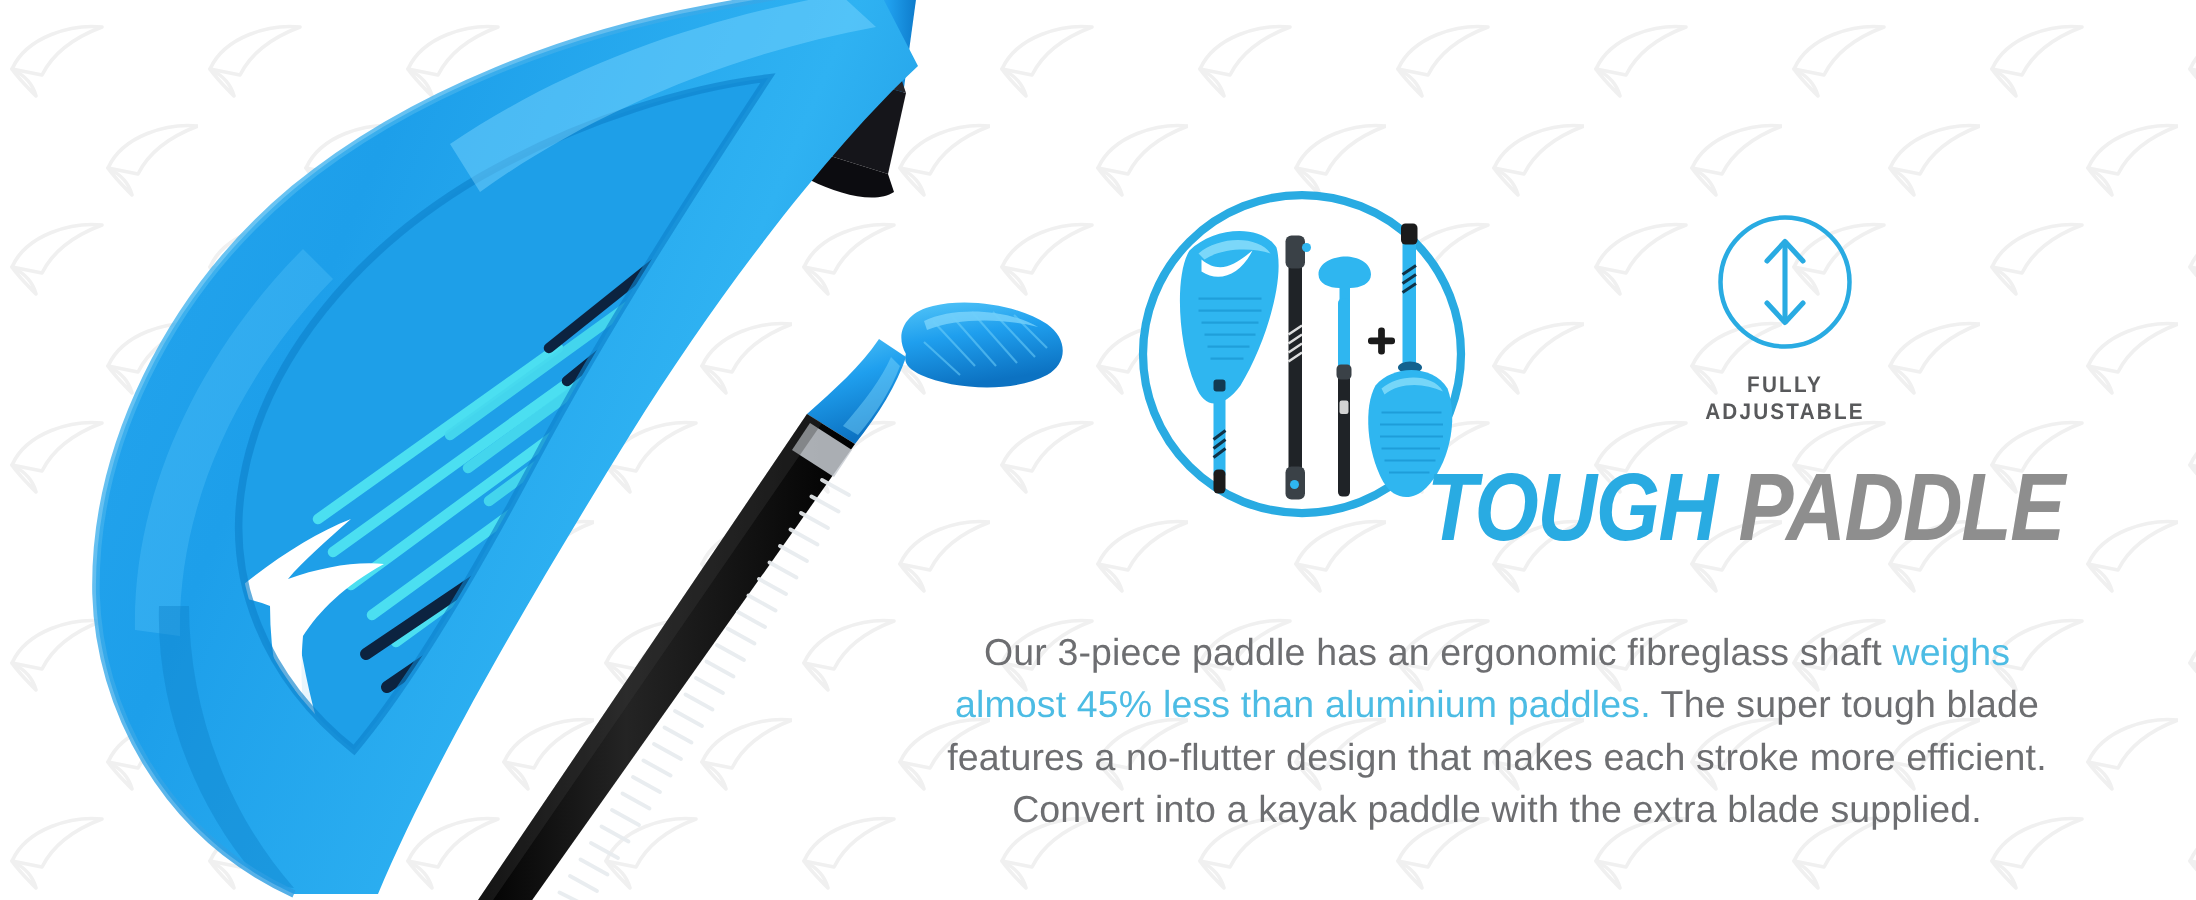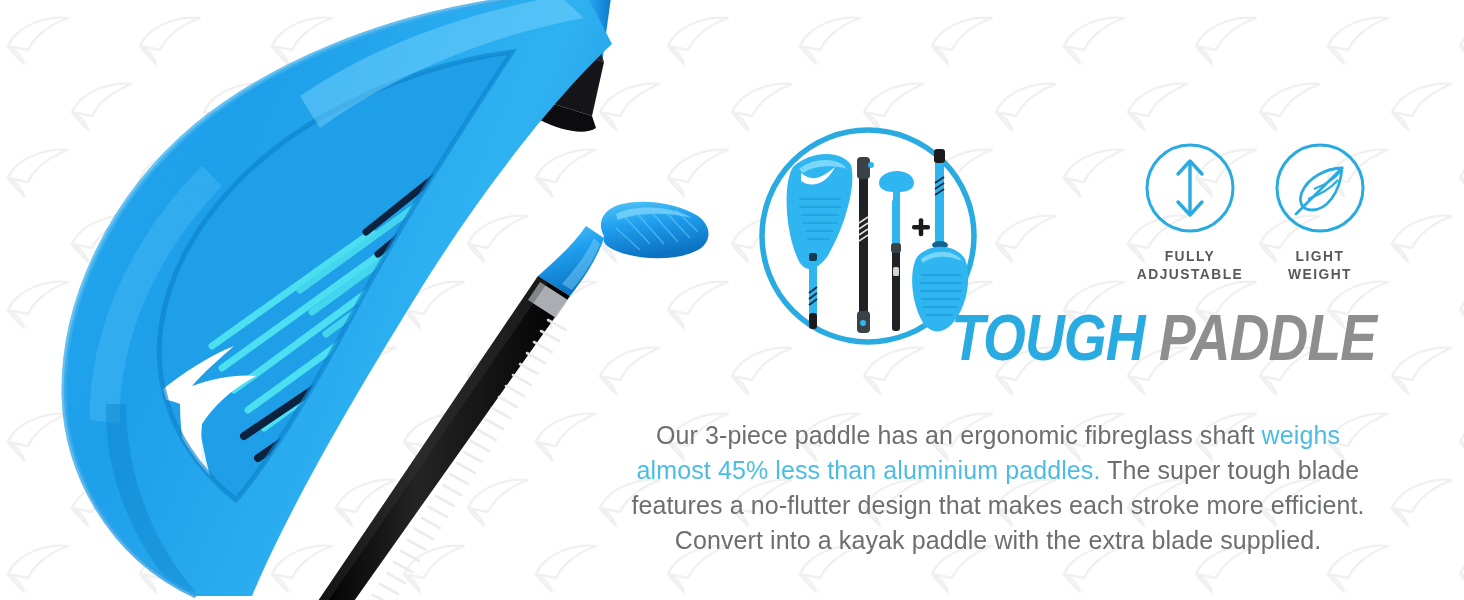--- a/index.html
+++ b/index.html
@@ -353,31 +353,18 @@
       <line x1="46" y1="20" x2="46" y2="72" stroke="#29abe2" stroke-width="3.4" stroke-linecap="round"></line>
       <polyline points="34,32 46,19 58,32" fill="none" stroke="#29abe2" stroke-width="3.4" stroke-linecap="round" stroke-linejoin="round"></polyline>
       <polyline points="34,60 46,73 58,60" fill="none" stroke="#29abe2" stroke-width="3.4" stroke-linecap="round" stroke-linejoin="round"></polyline>
     </svg>
     <div class="feat-label">
       <div>FULLY</div>
       <div>ADJUSTABLE</div>
     </div>
   </div>
 
-  <div class="feat" id="feat-light">
-    <svg class="feat-circle" viewBox="0 0 92 92" aria-hidden="true">
-      <circle cx="46" cy="46" r="43" fill="none" stroke="#29abe2" stroke-width="3"></circle>
-      <path d="M68 26 C 52 26, 34 36, 28 50 C 24 60, 28 68, 38 68 C 52 68, 66 52, 68 26 Z" fill="none" stroke="#29abe2" stroke-width="2.8" stroke-linejoin="round"></path>
-      <path d="M68 26 L 22 72" fill="none" stroke="#29abe2" stroke-width="2.8" stroke-linecap="round"></path>
-      <path d="M40 47 C 50 43, 60 38, 66 30" fill="none" stroke="#29abe2" stroke-width="2"></path>
-      <path d="M34 57 C 45 53, 56 47, 64 38" fill="none" stroke="#29abe2" stroke-width="2"></path>
-    </svg>
-    <div class="feat-label">
-      <div>LIGHT</div>
-      <div>WEIGHT</div>
-    </div>
-  </div>
 
   <div id="headline"><span class="t-strong">TOUGH</span><span class="t-soft"> PADDLE</span></div>
 
   <p id="copy"><span>Our 3-piece paddle has an ergonomic fibreglass shaft </span><span class="hl">weighs almost 45% less than aluminium paddles.</span><span> The super tough blade features a no-flutter design that makes each stroke more efficient. Convert into a kayak paddle with the extra blade supplied.</span></p>
 
 </div>
 
 </body></html>

